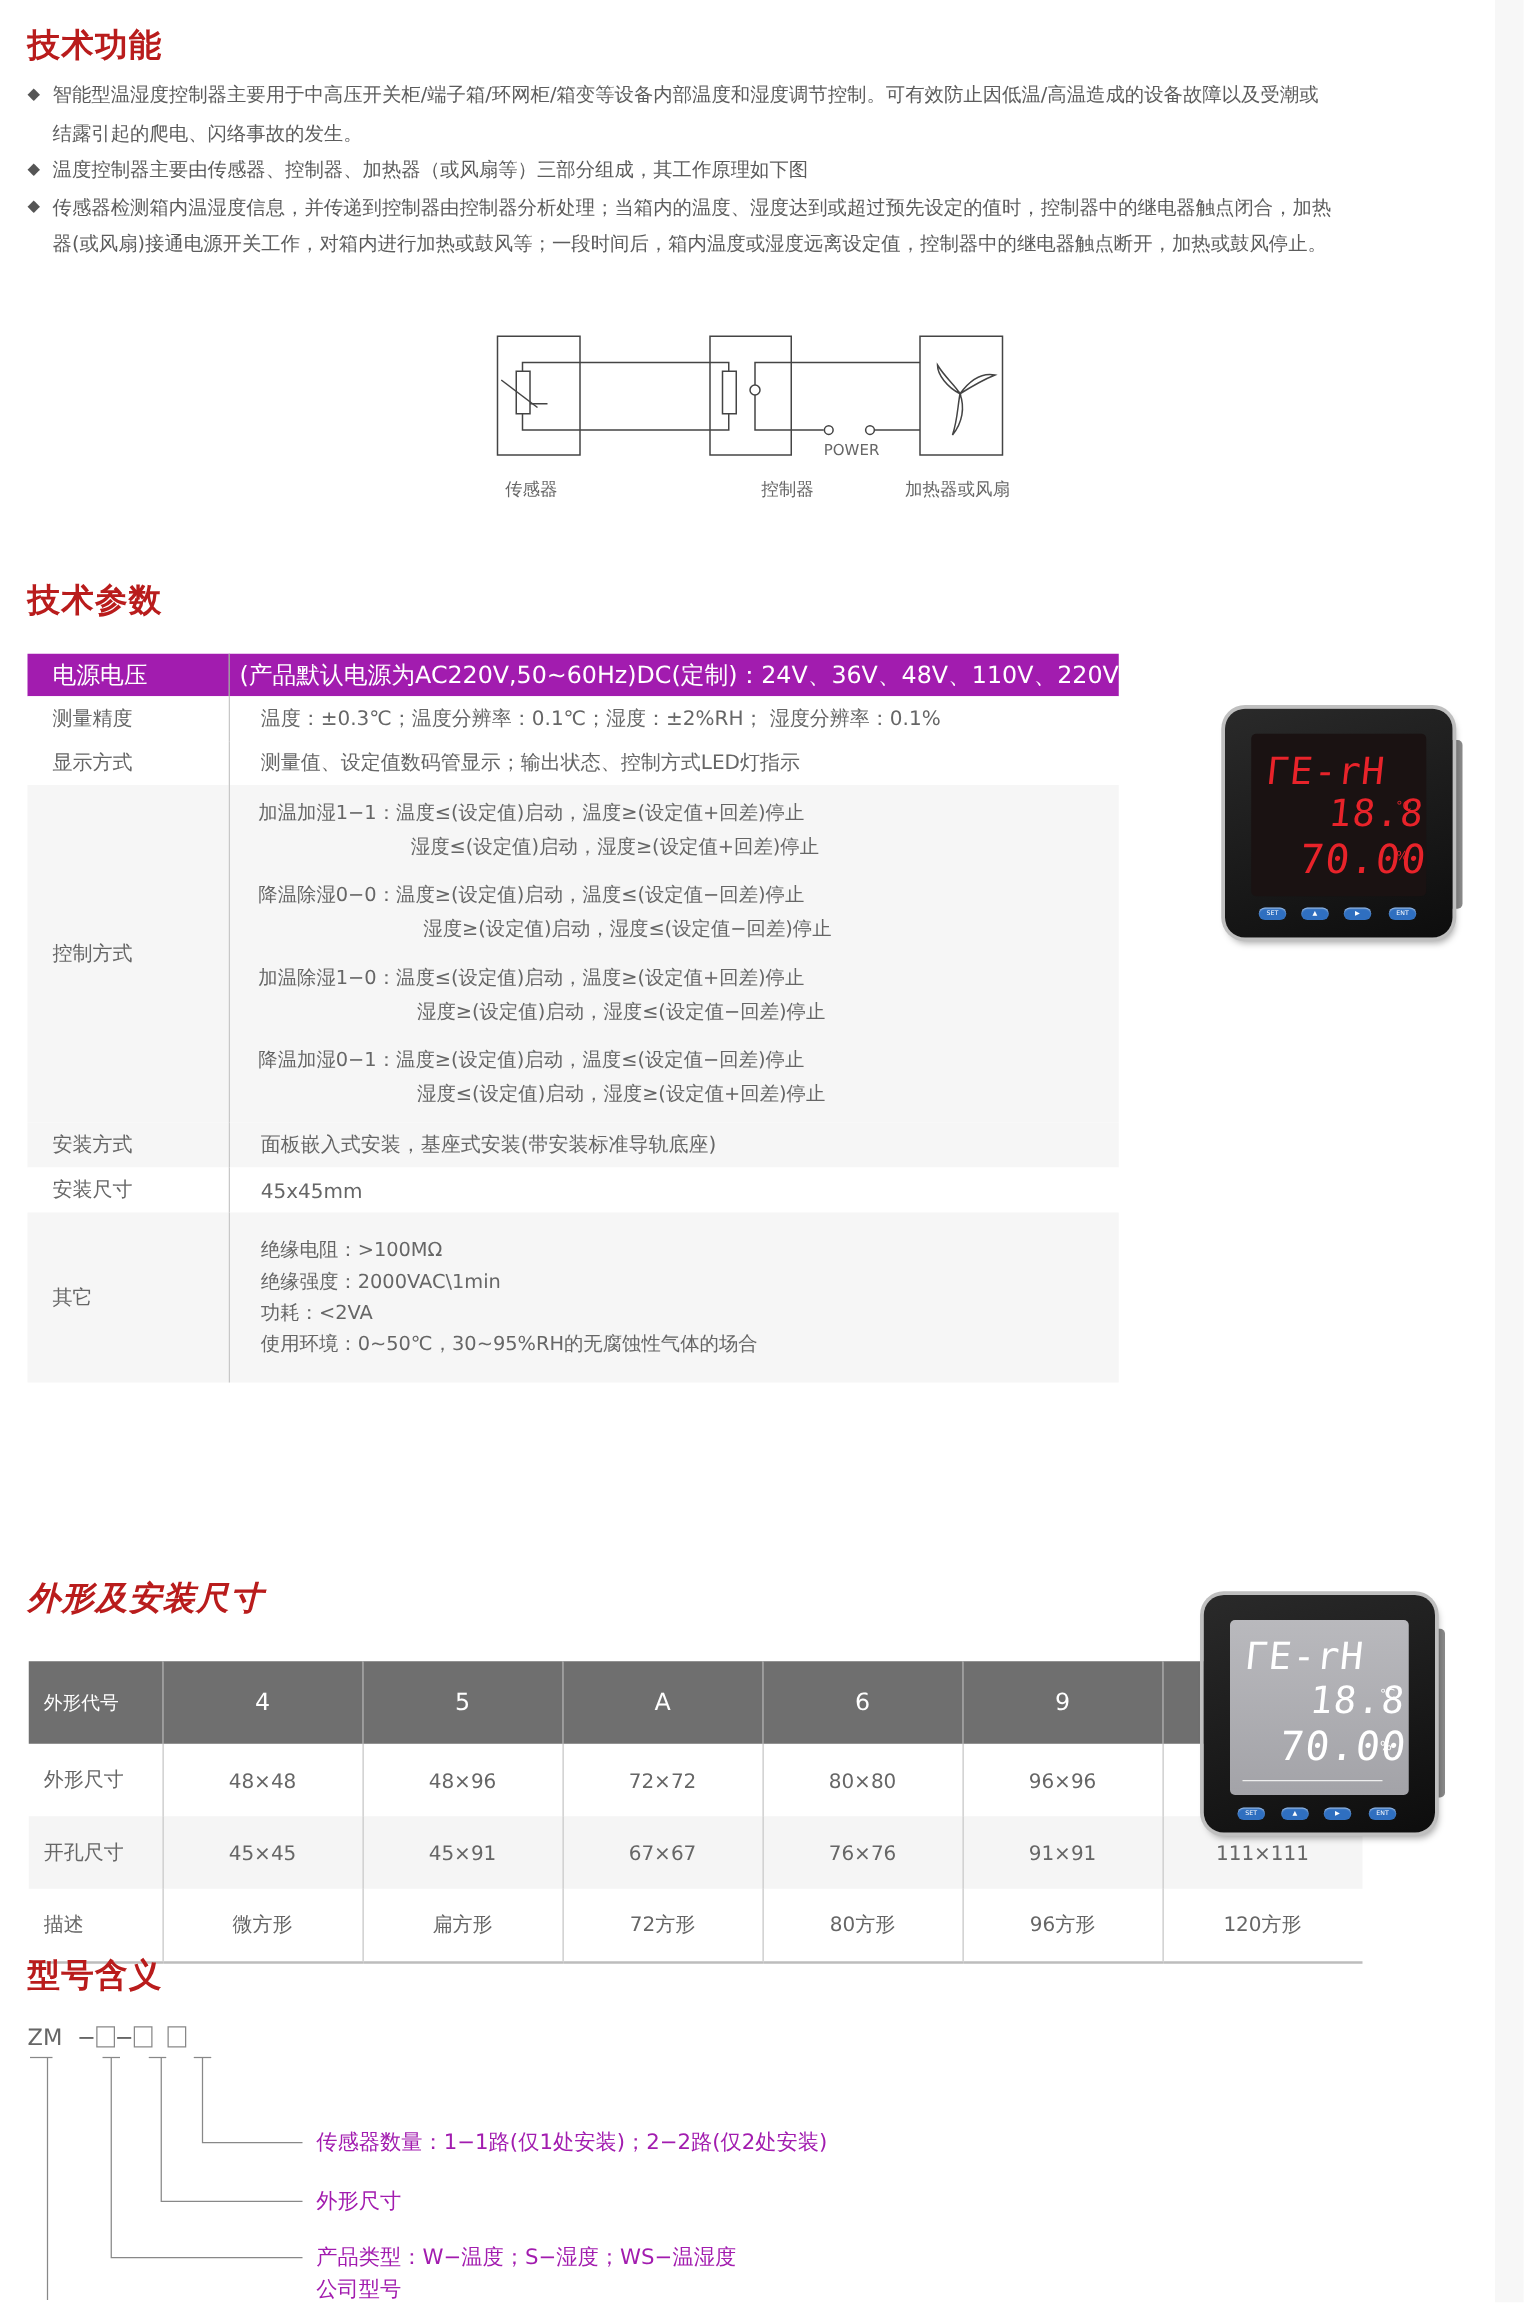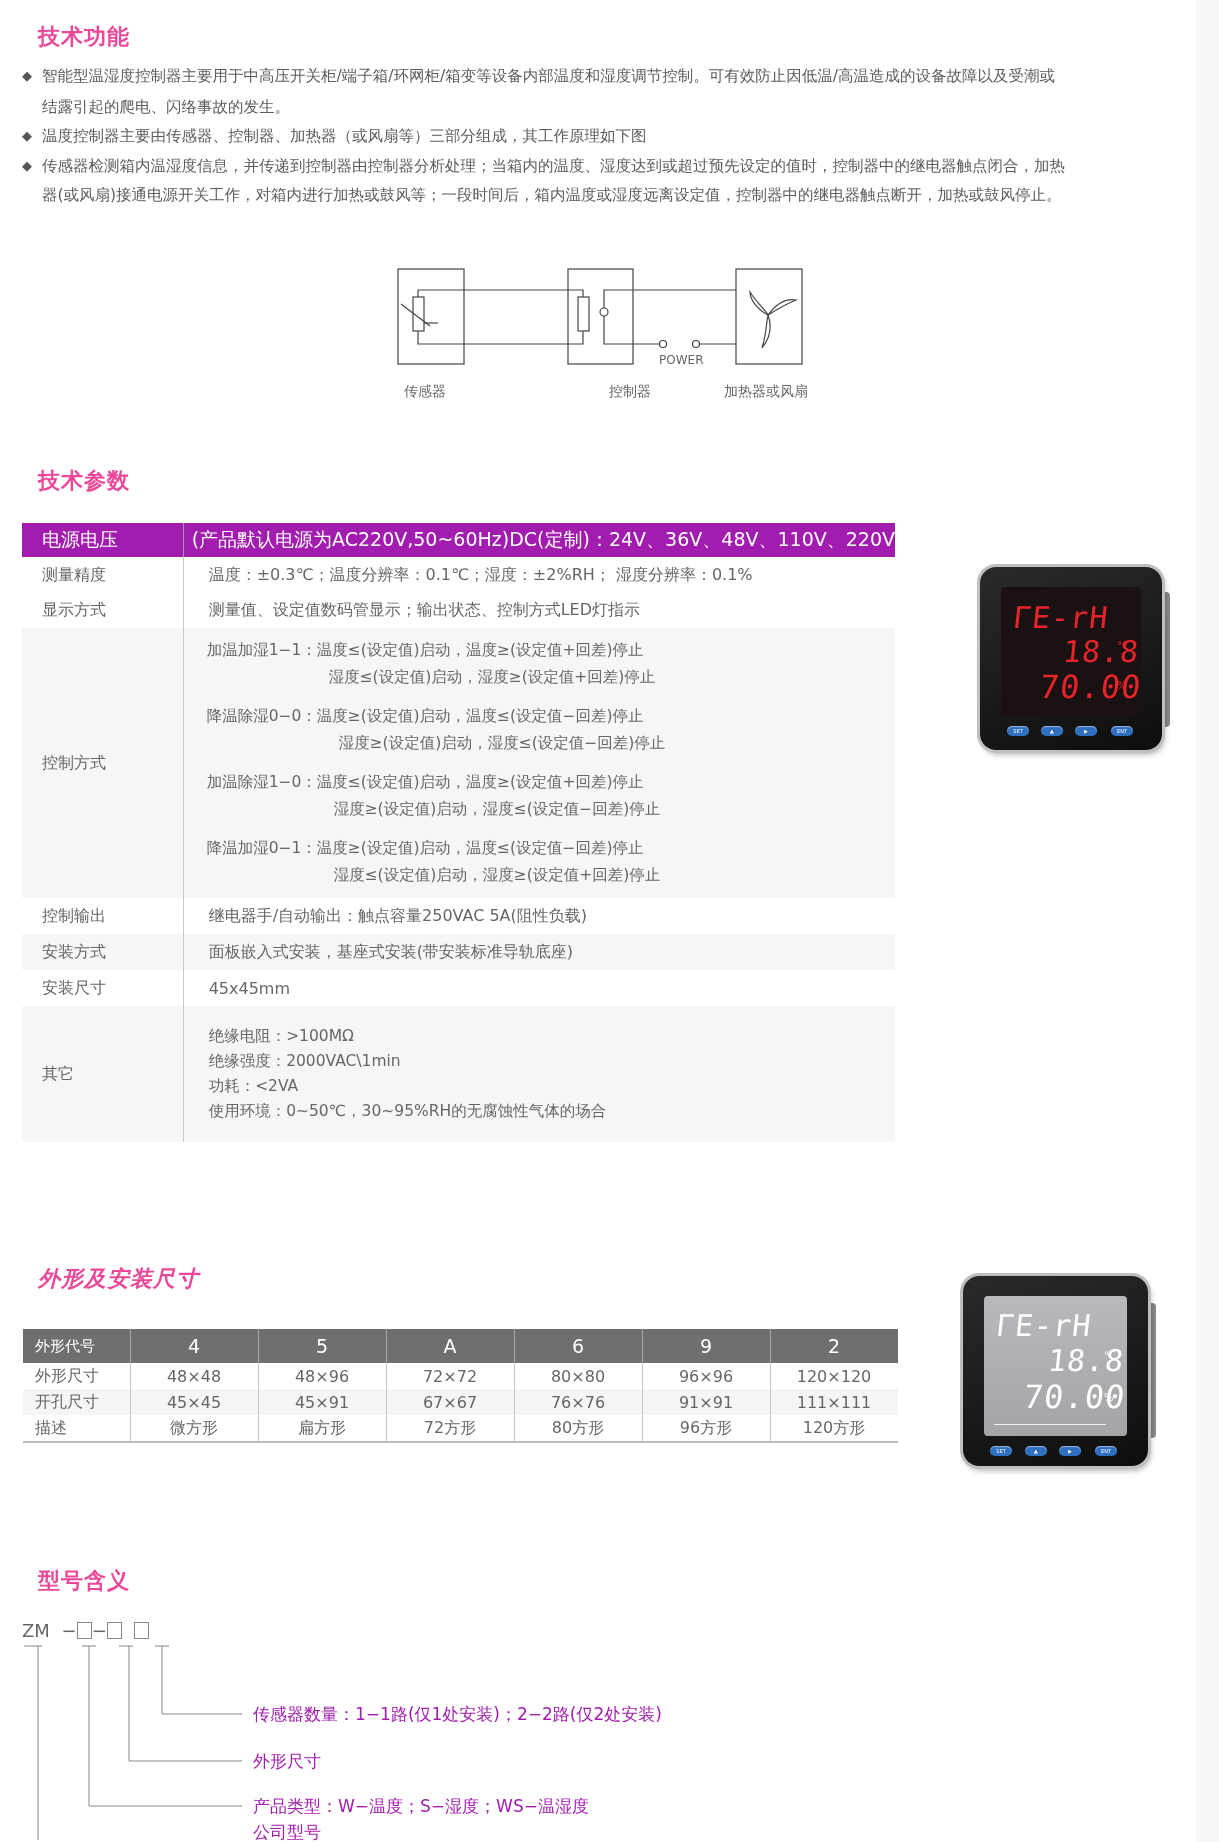--- a/index.html
+++ b/index.html
@@ -1,20 +1,20 @@
 <!DOCTYPE html>
 <html><head>
 <meta charset="utf-8">
 <style>
   html,body{margin:0;padding:0;}
   body{width:1219px;height:1842px;background:#ffffff;position:relative;overflow:hidden;
        font-family:"DejaVu Sans","Liberation Sans",sans-serif;color:#5a5a5a;}
   .abs{position:absolute;}
   .right-strip{position:absolute;left:1196px;top:0;width:23px;height:1842px;background:#f7f7f7;}
-  .sec-title{position:absolute;left:22px;font-size:22px;font-weight:bold;color:#ec4899;letter-spacing:1px;line-height:30px;margin-left:16px;}
+  .sec-title{position:absolute;left:22px;font-size:26px;font-weight:bold;color:#b91c1c;letter-spacing:1px;line-height:30px;}
   .bullet-line{position:absolute;font-size:15.5px;color:#5c5c5c;line-height:20px;white-space:nowrap;}
   .diamond{position:absolute;left:22px;font-size:13px;color:#555;line-height:20px;}
 
   
   .diag-label{position:absolute;font-size:14px;color:#666;white-space:nowrap;}
   .power-label{position:absolute;font-size:12px;color:#666;}
 
   
   .spec{position:absolute;left:22px;top:523px;width:873px;border-collapse:collapse;}
   .spec td{font-size:16px;color:#666;padding:0;vertical-align:middle;}
@@ -26,21 +26,21 @@
   .spec tr.alt td{background:#f6f6f6;}
   .spec tr.plain td{background:#fff;}
   .ctl-line{display:block;white-space:nowrap;line-height:27px;font-size:15.5px;}
   .ctl-line.sub{padding-left:122px;}
   .ctl-line.sub2{padding-left:132px;}
   .ctl-gap{height:12px;}
   .other-line{display:block;line-height:25px;font-size:15.5px;white-space:nowrap;}
 
   
   .size{position:absolute;left:23px;top:1329px;border-collapse:collapse;}
-  .size td{font-size:16px;color:#666;text-align:center;padding:0;border-left:1px solid #c6c6c6;width:127px;height:26px;}
+  .size td{font-size:16px;color:#666;text-align:center;padding:16px;border-left:1px solid #c6c6c6;width:127px;height:26px;}
   .size td.first{width:107px;text-align:left;padding-left:12px;border-left:none;box-sizing:border-box;}
   .size tr.head td{background:#6f6f6f;color:#fff;height:34px;font-size:19px;border-left:1px solid #a8a8a8;}
   .size tr.head td.first{font-size:15px;border-left:none;}
   .size tr.alt td{background:#f5f5f5;}
   .size tr.last td{border-bottom:2px solid #bdbdbd;}
 
   
   .device{position:absolute;}
   .bezel{position:absolute;border-radius:16px;background:linear-gradient(160deg,#2a2a2a,#0d0d0d);box-shadow:0 0 0 3px #bfbfbf,2px 4px 6px rgba(0,0,0,.35);}
   .housing{position:absolute;background:linear-gradient(90deg,#9a9a9a,#6a6a6a 40%,#8a8a8a);border-radius:4px;}
@@ -132,24 +132,20 @@
       <span class="ctl-line"><span>降温除湿0−0：</span><span>温度≥(设定值)启动，温度≤(设定值−回差)停止</span></span>
       <span class="ctl-line sub2">湿度≥(设定值)启动，湿度≤(设定值−回差)停止</span>
       <div class="ctl-gap"></div>
       <span class="ctl-line"><span>加温除湿1−0：</span><span>温度≤(设定值)启动，温度≥(设定值+回差)停止</span></span>
       <span class="ctl-line sub2" style="padding-left:127px;">湿度≥(设定值)启动，湿度≤(设定值−回差)停止</span>
       <div class="ctl-gap"></div>
       <span class="ctl-line"><span>降温加湿0−1：</span><span>温度≥(设定值)启动，温度≤(设定值−回差)停止</span></span>
       <span class="ctl-line sub2" style="padding-left:127px;">湿度≤(设定值)启动，湿度≥(设定值+回差)停止</span>
     </td>
   </tr>
-  <tr class="plain" style="height:36px;">
-    <td class="k">控制输出</td>
-    <td class="v">继电器手/自动输出：触点容量250VAC 5A(阻性负载)</td>
-  </tr>
   <tr class="alt" style="height:36px;">
     <td class="k">安装方式</td>
     <td class="v">面板嵌入式安装，基座式安装(带安装标准导轨底座)</td>
   </tr>
   <tr class="plain" style="height:36px;">
     <td class="k">安装尺寸</td>
     <td class="v">45x45mm</td>
   </tr>
   <tr class="alt" style="height:136px;">
     <td class="k">其它</td>

